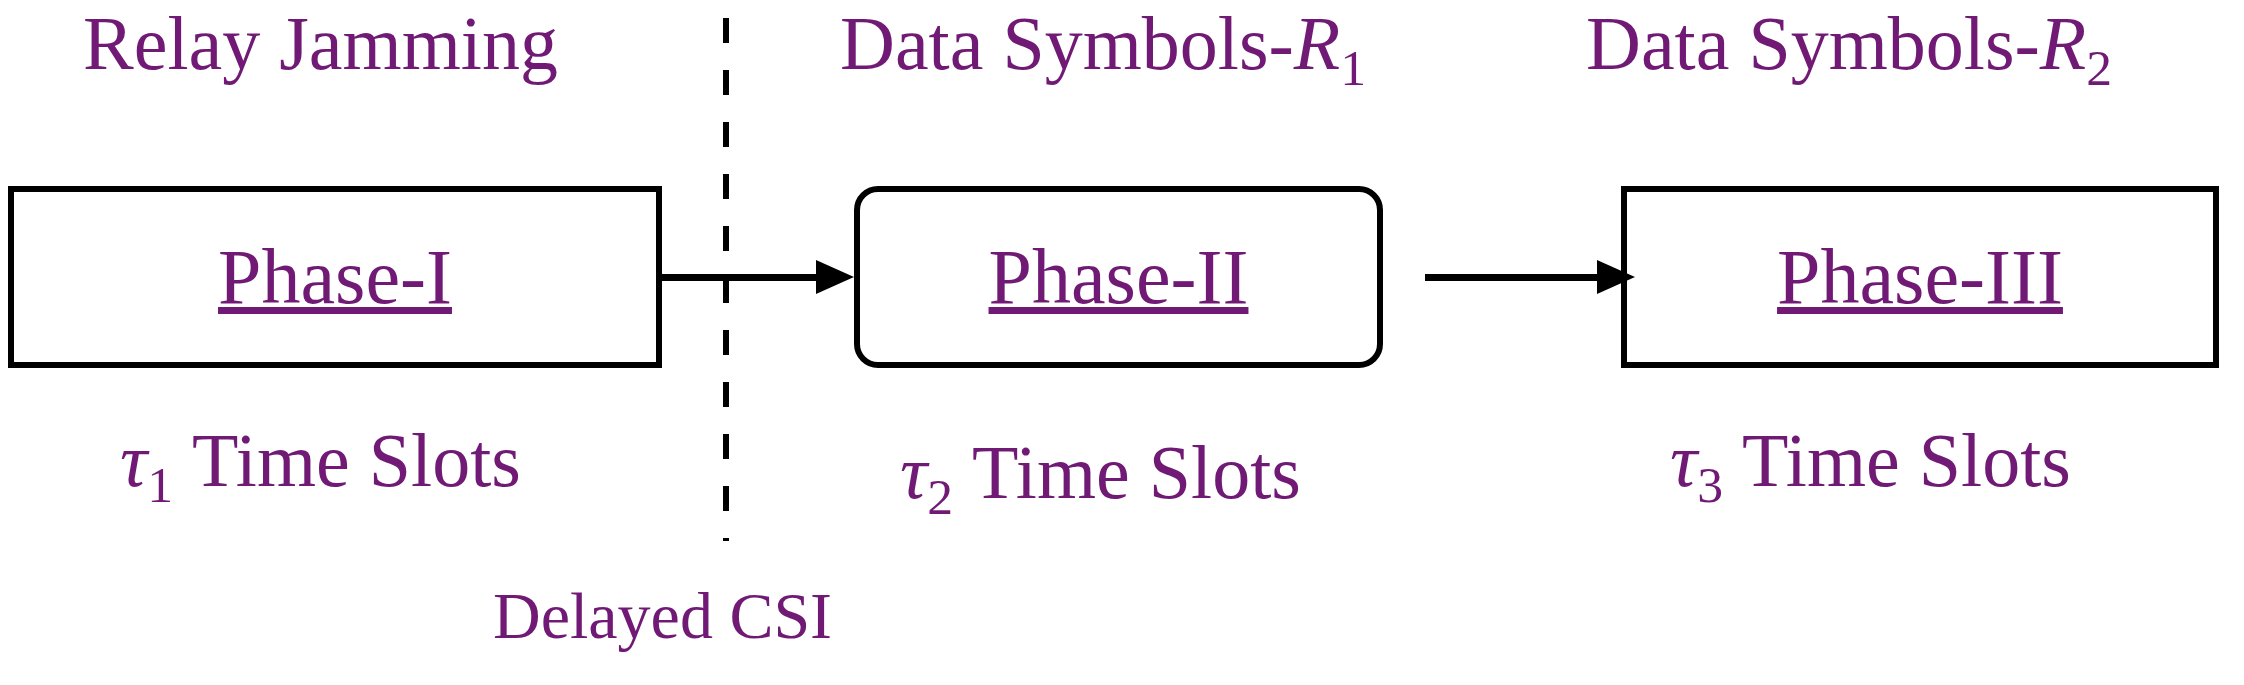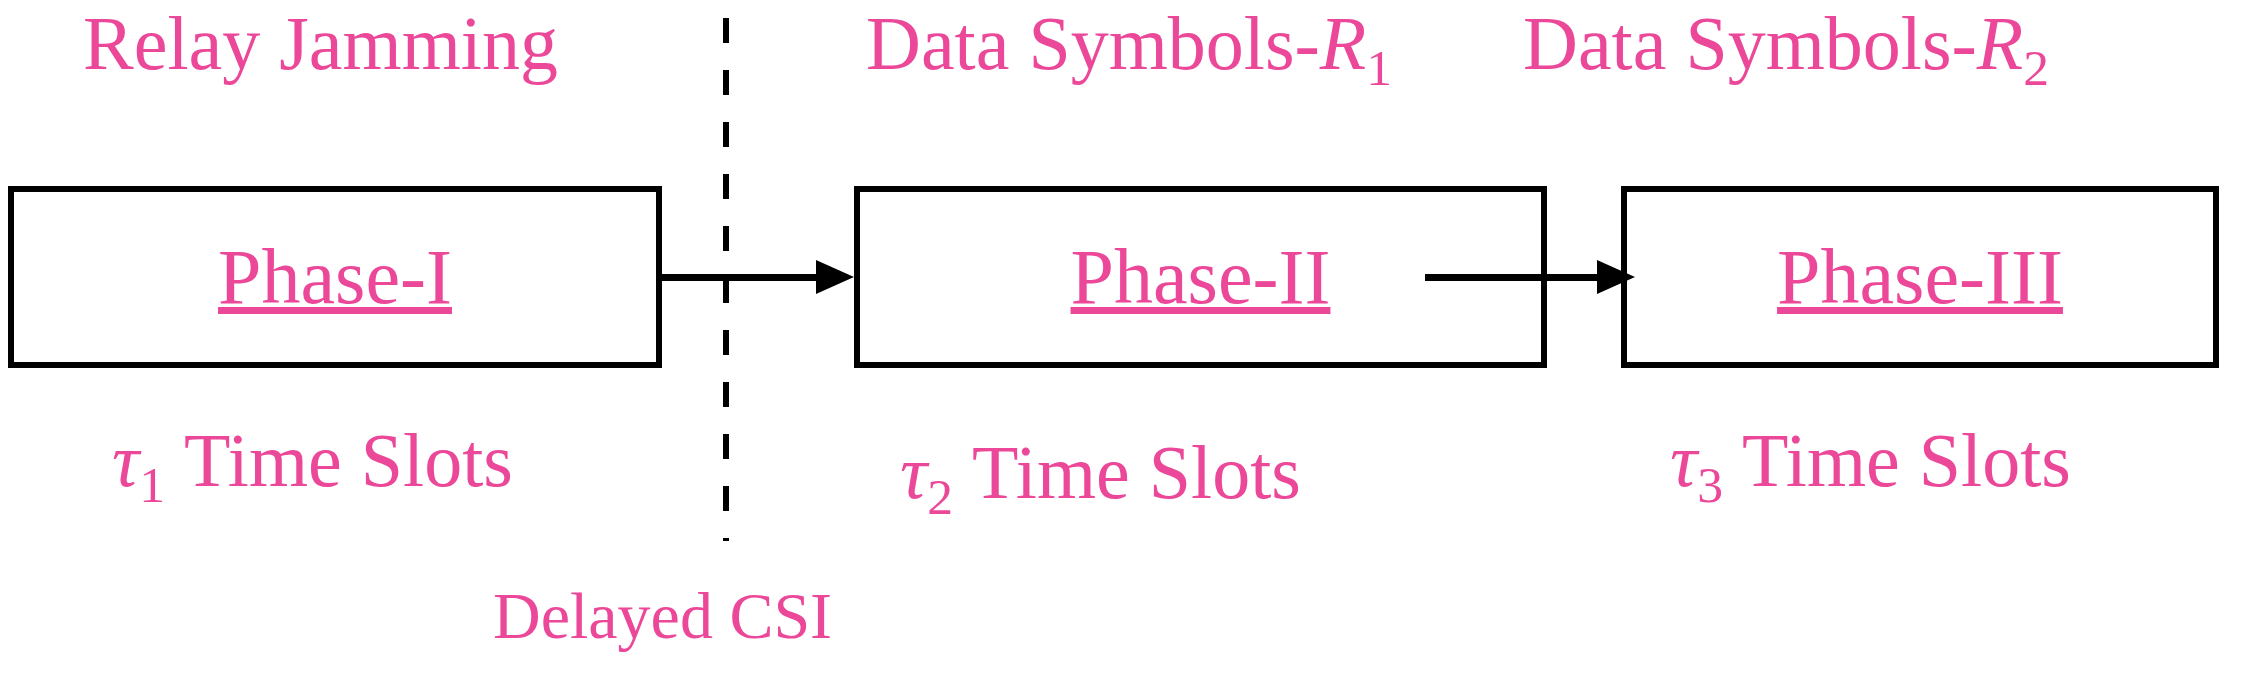--- a/index.html
+++ b/index.html
@@ -5,68 +5,68 @@
   html, body {
     margin: 0;
     padding: 0;
     background: #ffffff;
   }
   .canvas {
     position: relative;
     width: 2244px;
     height: 685px;
     background: #ffffff;
-    color: #ec4899;
+    color: #701a75;
     font-family: "Liberation Serif", "DejaVu Serif", serif;
     overflow: hidden;
   }
 
   
   .top-label {
     position: absolute;
     top: 2px;
     font-size: 76px;
     line-height: 1.1;
     white-space: nowrap;
   }
   .top-label.c1 { left: 83px;  }
-  .top-label.c2 { left: 866px; }
-  .top-label.c3 { left: 1523px; text-align: center;}
+  .top-label.c2 { left: 840px; }
+  .top-label.c3 { left: 1586px; text-align: center;}
 
   
   .phase-box {
     position: absolute;
     top: 186px;
     height: 182px;
     box-sizing: border-box;
     border: 6px solid #000000;
     background: #ffffff;
     display: flex;
     align-items: center;
     justify-content: center;
     text-decoration: underline;
   }
   .phase-box.c1 { left: 8px;    width: 654px; }
-  .phase-box.c2 { left: 854px;  width: 693px; }
+  .phase-box.c2 { left: 854px;  width: 529px; border-radius: 24px; }
   .phase-box.c3 { left: 1613px; width: 598px; margin-left: 8px; }
   .box-label {
     font-size: 78px;
     line-height: 1;
     white-space: nowrap;
   }
 
   
   .bottom-label {
     position: absolute;
     top: 419px;
     font-size: 76px;
     line-height: 1.1;
     white-space: nowrap;
   }
-  .bottom-label.c1 { left: 112px;  }
+  .bottom-label.c1 { left: 120px;  }
   .bottom-label.c2 { left: 900px; margin-top: 12px;  }
   .bottom-label.c3 { left: 1670px; }
 
   
   .it  { font-style: italic; }
   sub.ss {
     font-size: 68%;
     line-height: 0;
   }
 

